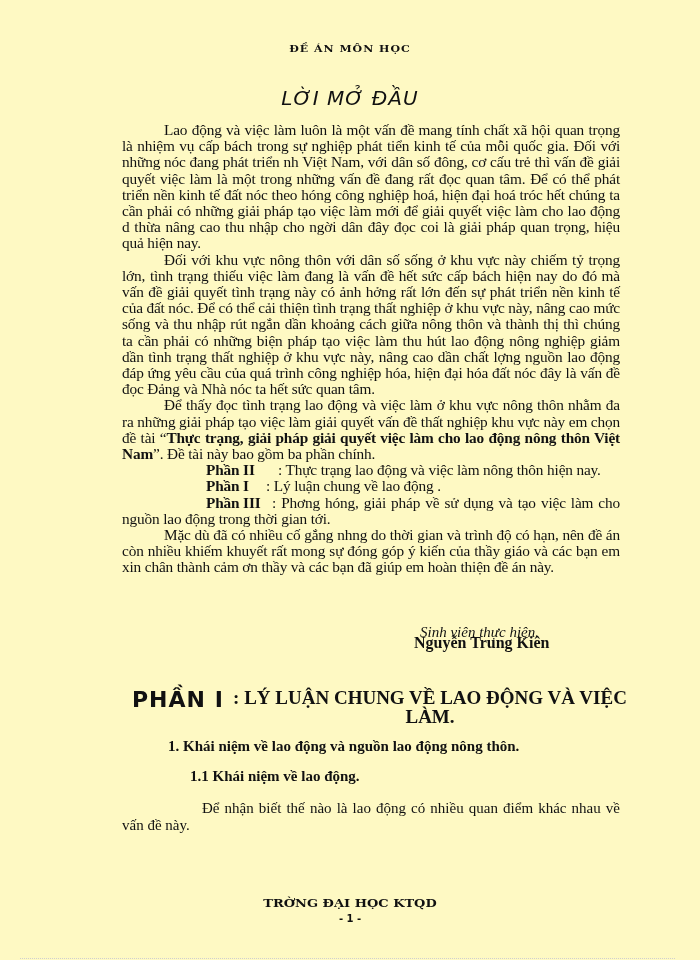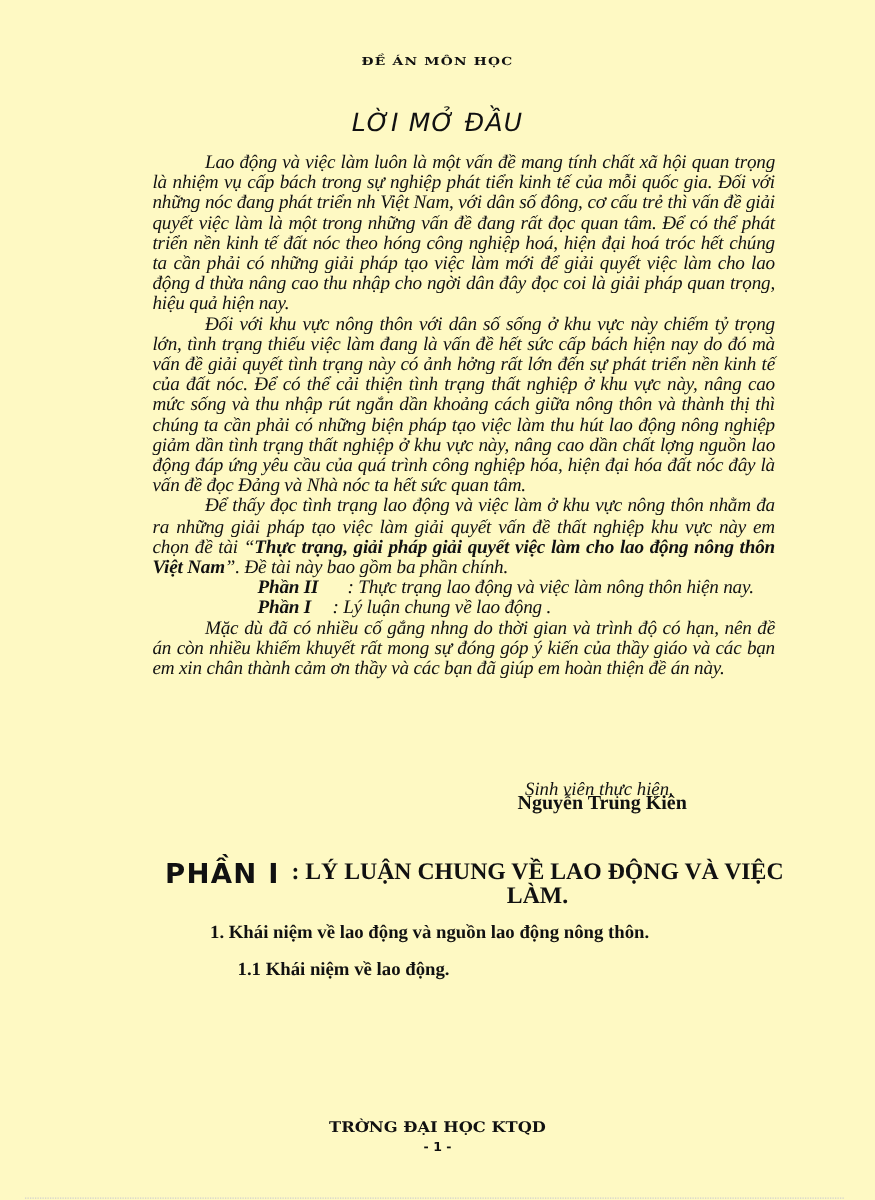--- a/index.html
+++ b/index.html
@@ -9,21 +9,21 @@
       position: absolute; top: 43px; left: 0; width: 700px; text-align: center;
       font-family: "DejaVu Serif", serif; font-weight: 900; font-size: 11px;
       letter-spacing: 1px; transform: scaleY(0.8);
     }
     .intro-title {
       position: absolute; top: 86px; left: 0; width: 700px; text-align: center;
       font-family: "DejaVu Sans", sans-serif; font-style: italic; font-size: 20px; letter-spacing: 1px;
     }
     .body-text {
       position: absolute; left: 122px; width: 498px;
-      font-family: "Liberation Serif", serif; font-style: italic; font-size: 15.3px;
+      font-family: "Liberation Serif", serif; font-size: 15.3px;
       line-height: 16.2px; text-align: justify; letter-spacing: -0.15px;
     }
     .body-text p { margin: 0; }
     .indent { text-indent: 42px; }
     .bold-i { font-weight: bold; }
     .part-line { padding-left: 84px; }
     .part-label { font-weight: bold; display: inline-block; width: 60px; }
     .sign-role {
       position: absolute; top: 608px; left: 420px;
       font-family: "Liberation Serif", serif; font-style: italic; font-size: 15px; margin-top: 16px;
@@ -75,31 +75,35 @@
   <div class="header-title">ĐỀ ÁN MÔN HỌC</div>
 
   <div class="intro-title">LỜI MỞ ĐẦU</div>
 
   <div class="body-text" style="top:122px;">
     <p class="indent">Lao động và việc làm luôn là một vấn đề mang tính chất xã hội quan trọng là nhiệm vụ cấp bách trong sự nghiệp phát tiển kinh tế của mỗi quốc gia. Đối với những nóc   đang phát triển nh   Việt Nam, với dân số đông, cơ cấu trẻ thì vấn đề giải quyết việc làm là một trong những vấn đề đang rất đọc   quan tâm. Để có thể phát triển nền kinh tế đất nóc   theo hóng   công nghiệp hoá, hiện đại hoá tróc   hết chúng ta cần phải có những giải pháp tạo việc làm mới để giải quyết việc làm cho lao động d   thừa nâng cao thu nhập cho ngời   dân đây đọc   coi là giải pháp quan trọng, hiệu quả hiện nay.</p>
     <p class="indent">Đối với khu vực nông thôn với dân số sống ở khu vực này chiếm tỷ trọng lớn, tình trạng thiếu việc làm đang là vấn đề hết sức cấp bách hiện nay do đó mà vấn đề giải quyết tình trạng này có ảnh hởng   rất lớn đến sự phát triển nền kinh tế của đất nóc.   Để có thể cải thiện tình trạng thất nghiệp ở khu vực này, nâng cao mức sống và thu nhập rút ngắn dần khoảng cách giữa nông thôn và thành thị thì chúng ta cần phải có những biện pháp tạo việc làm thu hút lao động nông nghiệp giảm dần tình trạng thất nghiệp ở khu vực này, nâng cao dần chất lợng   nguồn lao động đáp ứng yêu cầu của quá trình công nghiệp hóa, hiện đại hóa đất nóc   đây là vấn đề đọc   Đảng và Nhà nóc   ta hết sức quan tâm.</p>
     <p class="indent"><span>Để thấy đọc   tình trạng lao động và việc làm ở khu vực nông thôn nhằm đa   ra những giải pháp tạo việc làm giải quyết vấn đề thất nghiệp khu vực này em chọn đề tài “</span><span class="bold-i">Thực trạng, giải pháp giải quyết việc làm cho lao động nông thôn Việt Nam</span><span>”. Đề tài này bao gồm ba phần chính.</span></p>
     <p class="part-line" style="padding-left:0;text-indent:84px;"><span class="part-label" style="text-indent:0;width:72px;">Phần II</span><span>: Thực trạng lao động và việc làm nông thôn hiện nay.</span></p>
     <p class="part-line"><span class="part-label">Phần I</span><span>: Lý luận chung về lao động .</span></p>
+    <p class="part-line" style="padding-left:0;text-indent:84px;"><span class="part-label" style="text-indent:0;width:66px;">Phần III</span><span>: Phơng   hóng,   giải pháp về sử dụng và tạo việc làm cho nguồn lao động trong thời gian tới.</span></p>
     <p class="indent">Mặc dù đã có nhiều cố gắng nhng   do thời gian và trình độ có hạn, nên đề án còn nhiều khiếm khuyết rất mong sự đóng góp ý kiến của thầy giáo và các bạn em xin chân thành cảm ơn thầy và các bạn đã giúp em hoàn thiện đề án này.</p>
   </div>
 
   <div class="sign-role">Sinh viên thực hiện.</div>
   <div class="sign-name">Nguyễn Trung Kiên</div>
 
   <div class="part-heading">
     <span class="phan-label">PHẦN I</span>
     <span class="phan-text">: LÝ LUẬN CHUNG VỀ LAO ĐỘNG VÀ VIỆC LÀM.</span>
   </div>
 
   <div class="section-1">1.  Khái niệm về lao động và nguồn lao động nông thôn.</div>
   <div class="section-1-1">1.1  Khái niệm về lao động.</div>
+  <div class="section-para">
+    <p>Để nhận biết thế nào là lao động có nhiều quan điểm khác nhau về vấn đề này.</p>
+  </div>
 
   <div class="footer-school">TRỜNG   ĐẠI HỌC KTQD</div>
   <div class="footer-page">- 1 -</div>
 
   <div class="page-edge"></div>
 </div>
 
 </body></html>

